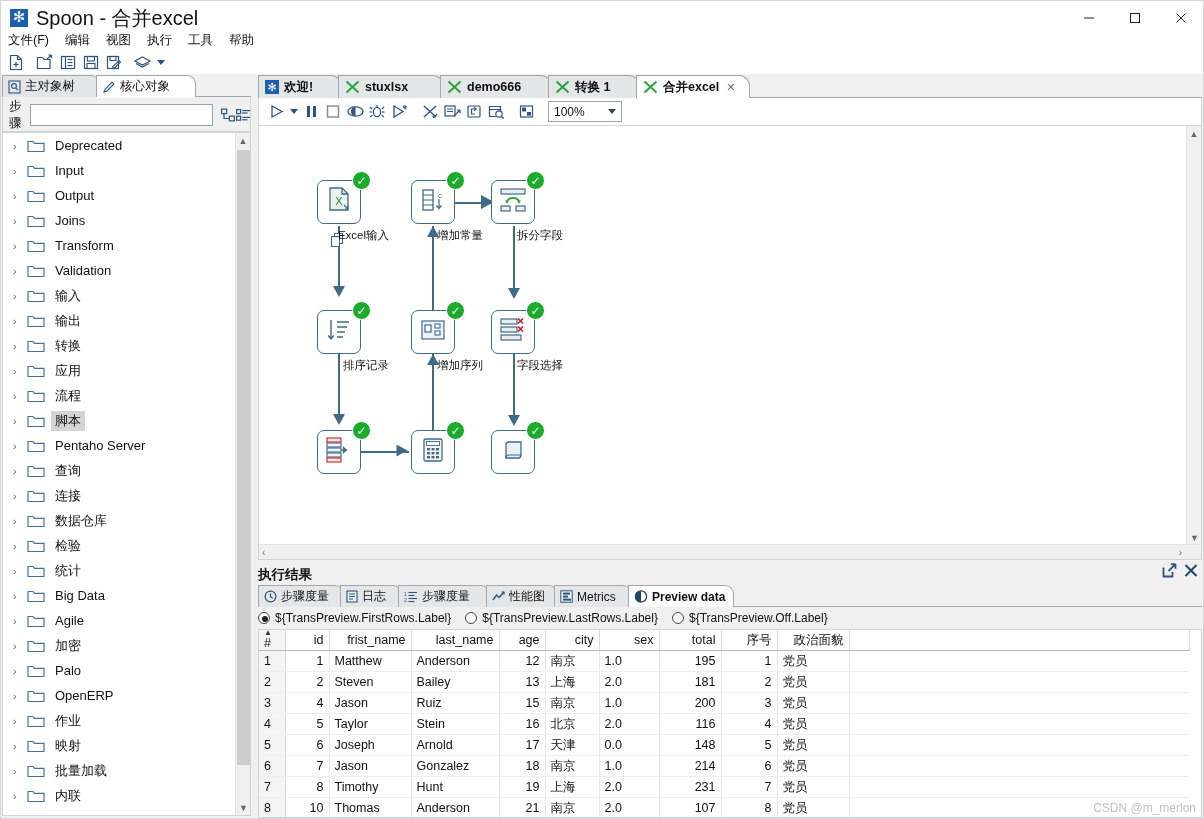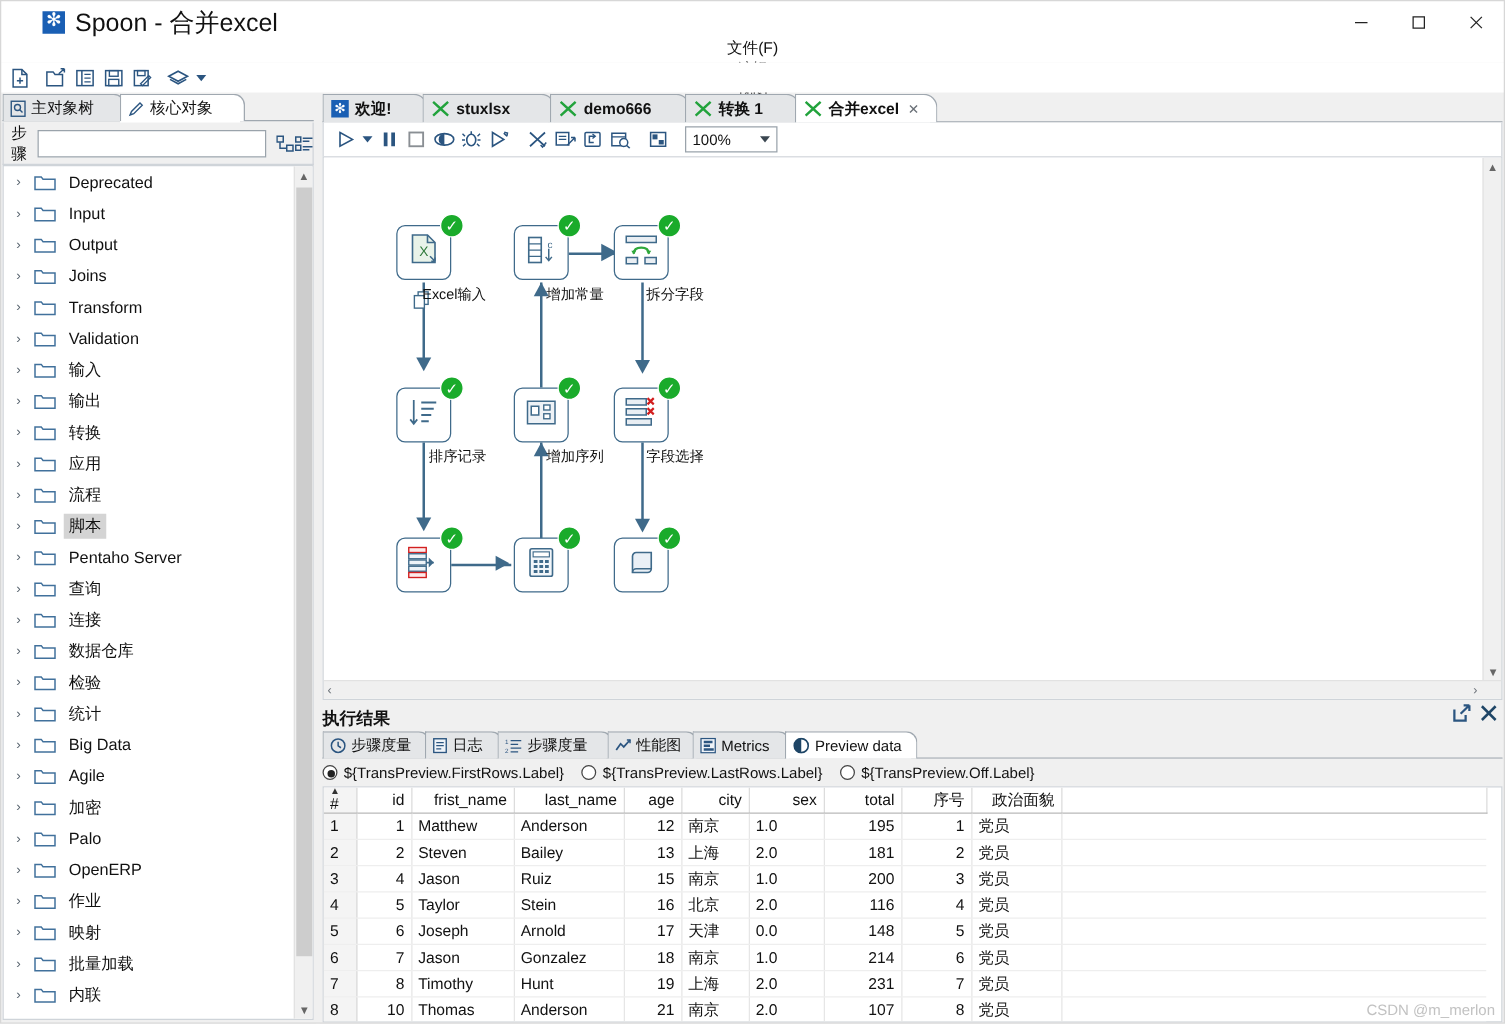--- a/index.html
+++ b/index.html
@@ -9,42 +9,42 @@
     overflow: hidden;
     font-family: "Liberation Sans", "DejaVu Sans", sans-serif;
     background: #ffffff;
     -webkit-font-smoothing: antialiased;
   }
   #app { position: relative; width: 1204px; height: 819px; background: #f0f0f0; }
 
   
   .titlebar {
     position: absolute; left:0; top:0; width:1204px; height:36px;
-    background:#ffffff; display:flex; align-items:center;padding-left:24px;
+    background:#ffffff; display:flex; align-items:center;
   }
   .app-logo {
     width:18px; height:18px; margin-left:10px; margin-right:8px;
     background:#1a5fb4; position:relative; flex:none;
   }
   .app-logo:before {
     content:"\273B"; position:absolute; left:0; top:-3px; width:18px;
     text-align:center; color:#fff; font-size:15px; line-height:22px;
   }
   .title-text { font-size:20px; color:#111; letter-spacing:0px; }
   .winbtns { position:absolute; right:0; top:0; display:flex; height:36px; }
   .winbtn {
     width:46px; height:36px; display:flex; align-items:center; justify-content:center;
     font-size:13px; color:#222;
   }
   .winbtn svg { display:block; }
 
   
   .menubar {
     position:absolute; left:0; top:30px; width:1204px; height:20px;
-    display:flex; align-items:center; background:#ffffff; font-size:12.5px; color:#111;flex-direction:column;
+    display:flex; align-items:center; background:#ffffff; font-size:12.5px; color:#111;
   }
   .menuitem { padding:0 8px; white-space:nowrap; }
 
   
   .maintoolbar {
     position:absolute; left:0; top:50px; width:1204px; height:24px;
     background:#ffffff; display:flex; align-items:center; padding-left:4px;
   }
   .tbicon {
     width:23px; height:22px; display:flex; align-items:center; justify-content:center;
@@ -1012,21 +1012,21 @@
           <span class="ticon">
             <svg width="13" height="13" viewBox="0 0 13 13">
                 <rect x="0.8" y="0.8" width="11.4" height="11.4" fill="#eef3f8" stroke="#2b5580" stroke-width="1"></rect>
                 <rect x="3" y="2.6" width="7" height="2" fill="#2b5580"></rect>
                 <rect x="3" y="5.6" width="5" height="2" fill="#2b5580"></rect>
                 <rect x="3" y="8.6" width="8" height="2" fill="#2b5580"></rect>
               </svg>
           </span>
           <span>Metrics</span>
         </div>
-        <div class="res-tab active" style="left:370px; width:106px;">
+        <div class="res-tab active" style="left:370px; width:106px;font-weight:bold;">
           <span class="ticon">
             <svg width="14" height="13" viewBox="0 0 14 13">
                 <circle cx="7" cy="6.5" r="5.6" fill="none" stroke="#1e4566" stroke-width="1.3"></circle>
                 <path d="M7 0.9a5.6 5.6 0 0 0 0 11.2z" fill="#1e4566"></path>
               </svg>
           </span>
           <span>Preview data</span>
         </div>
       </div>
 

